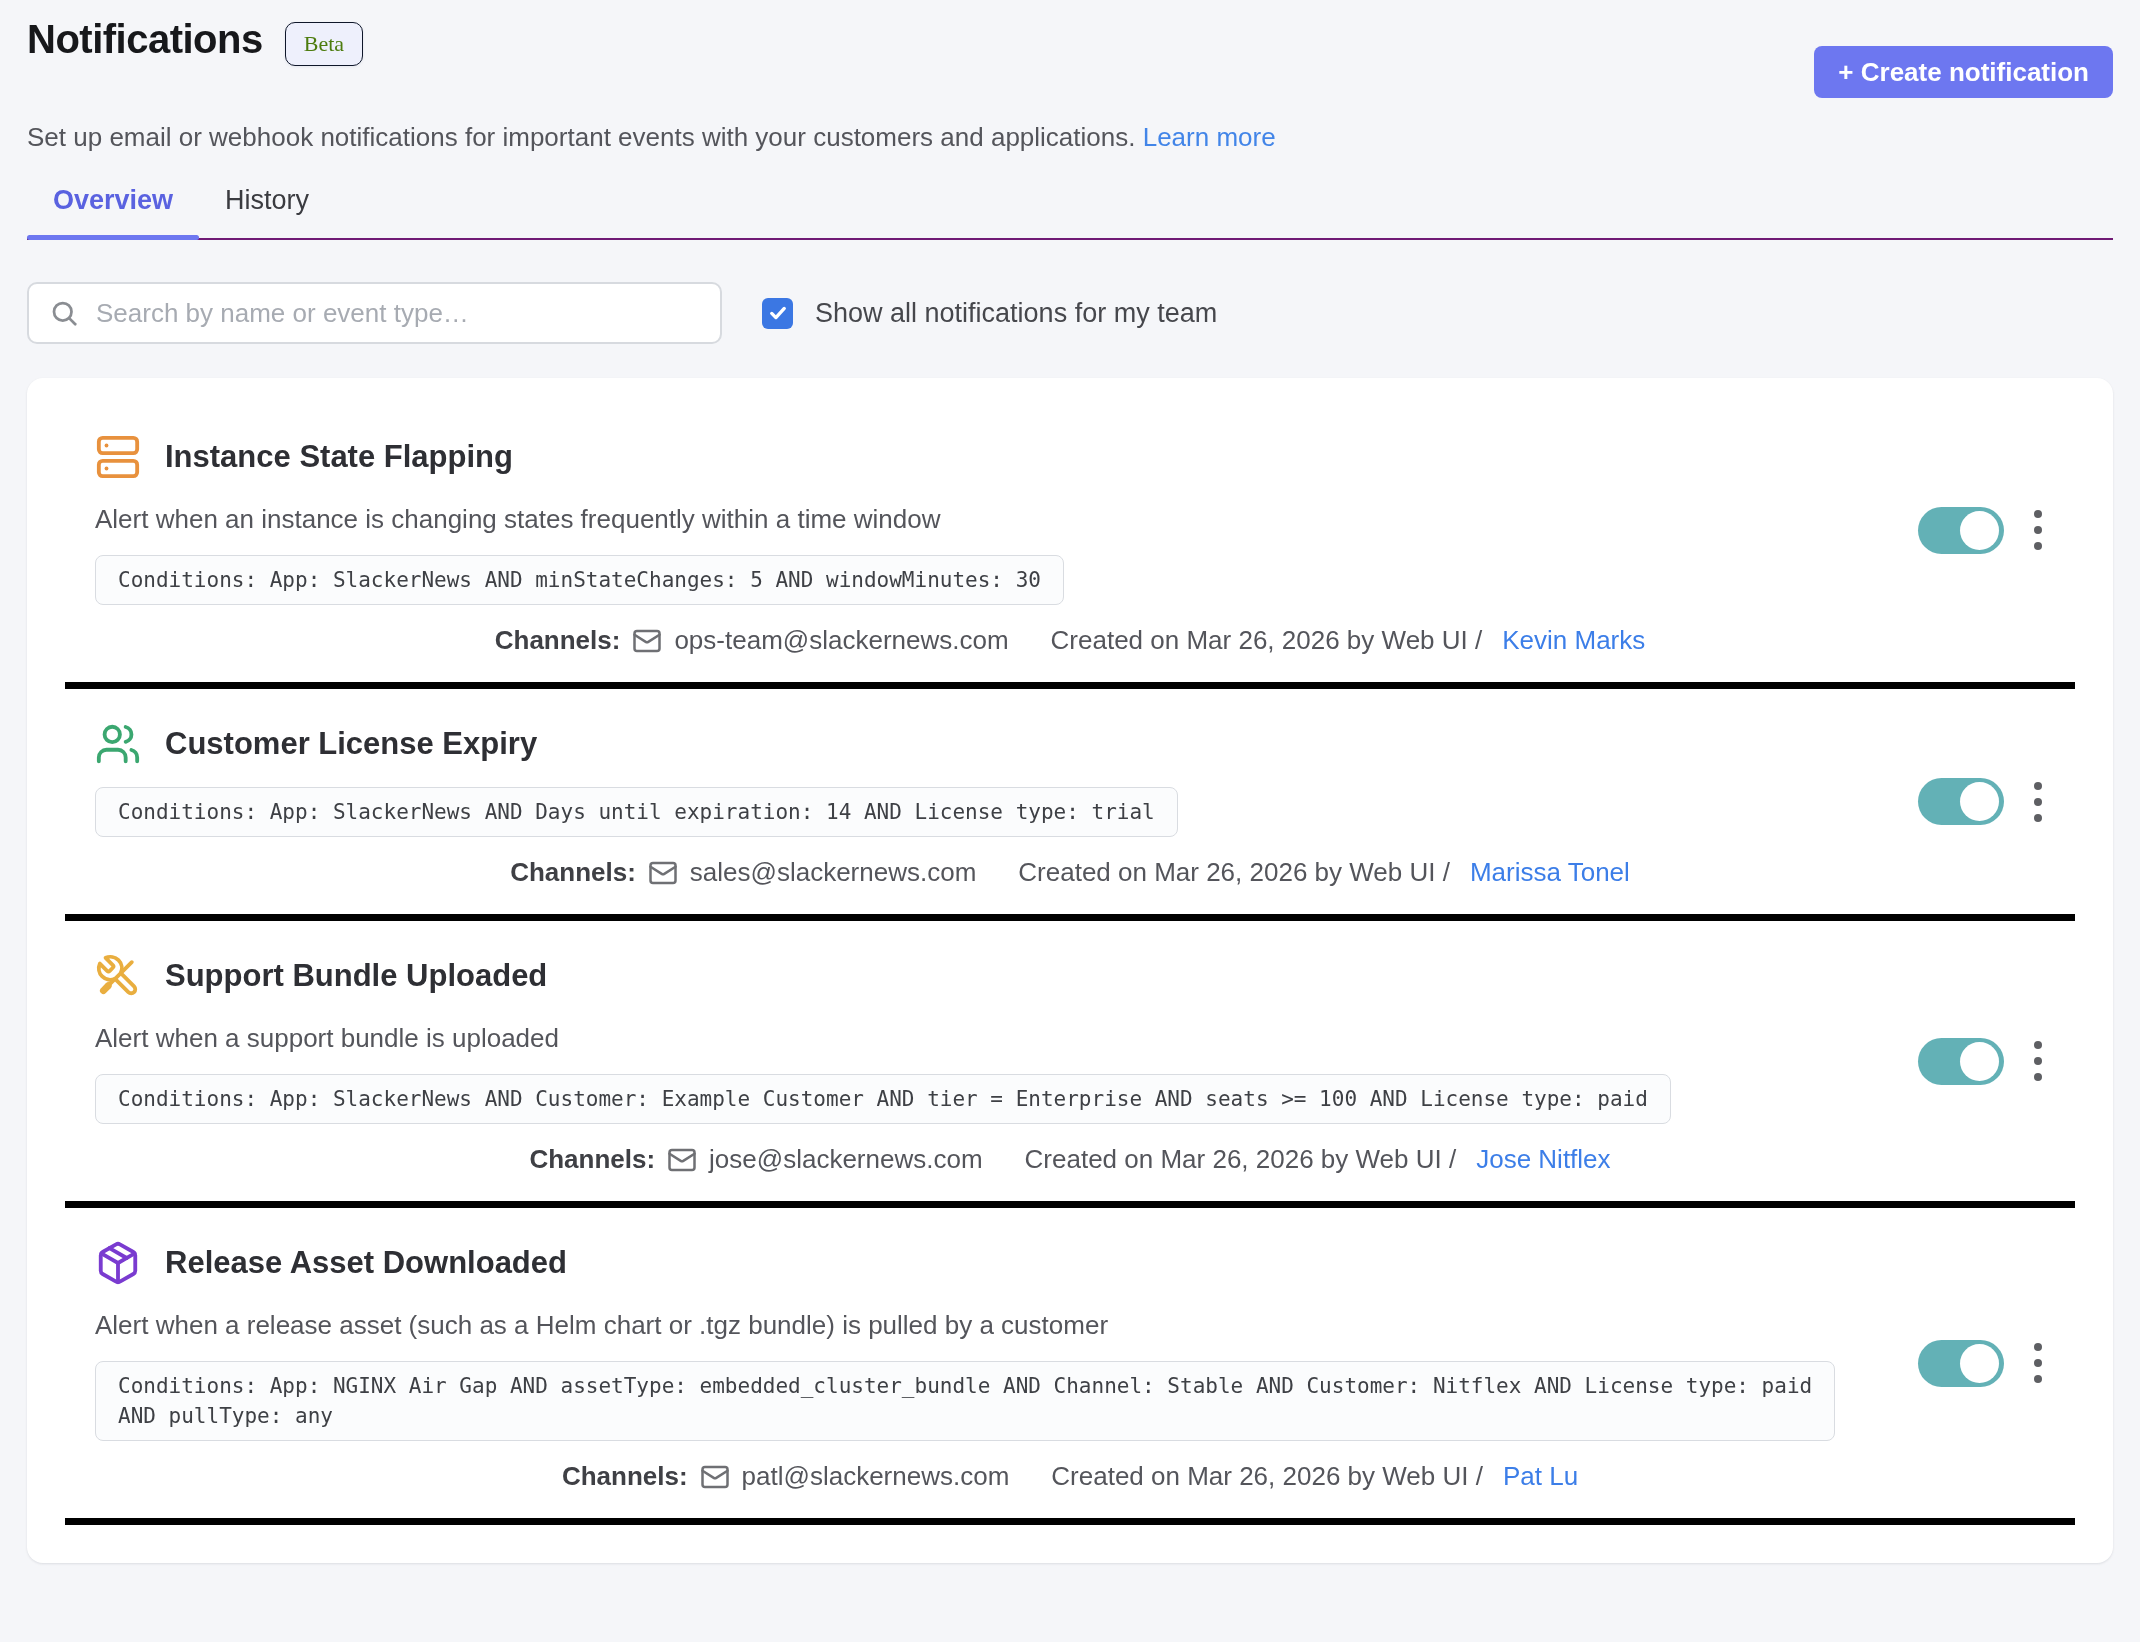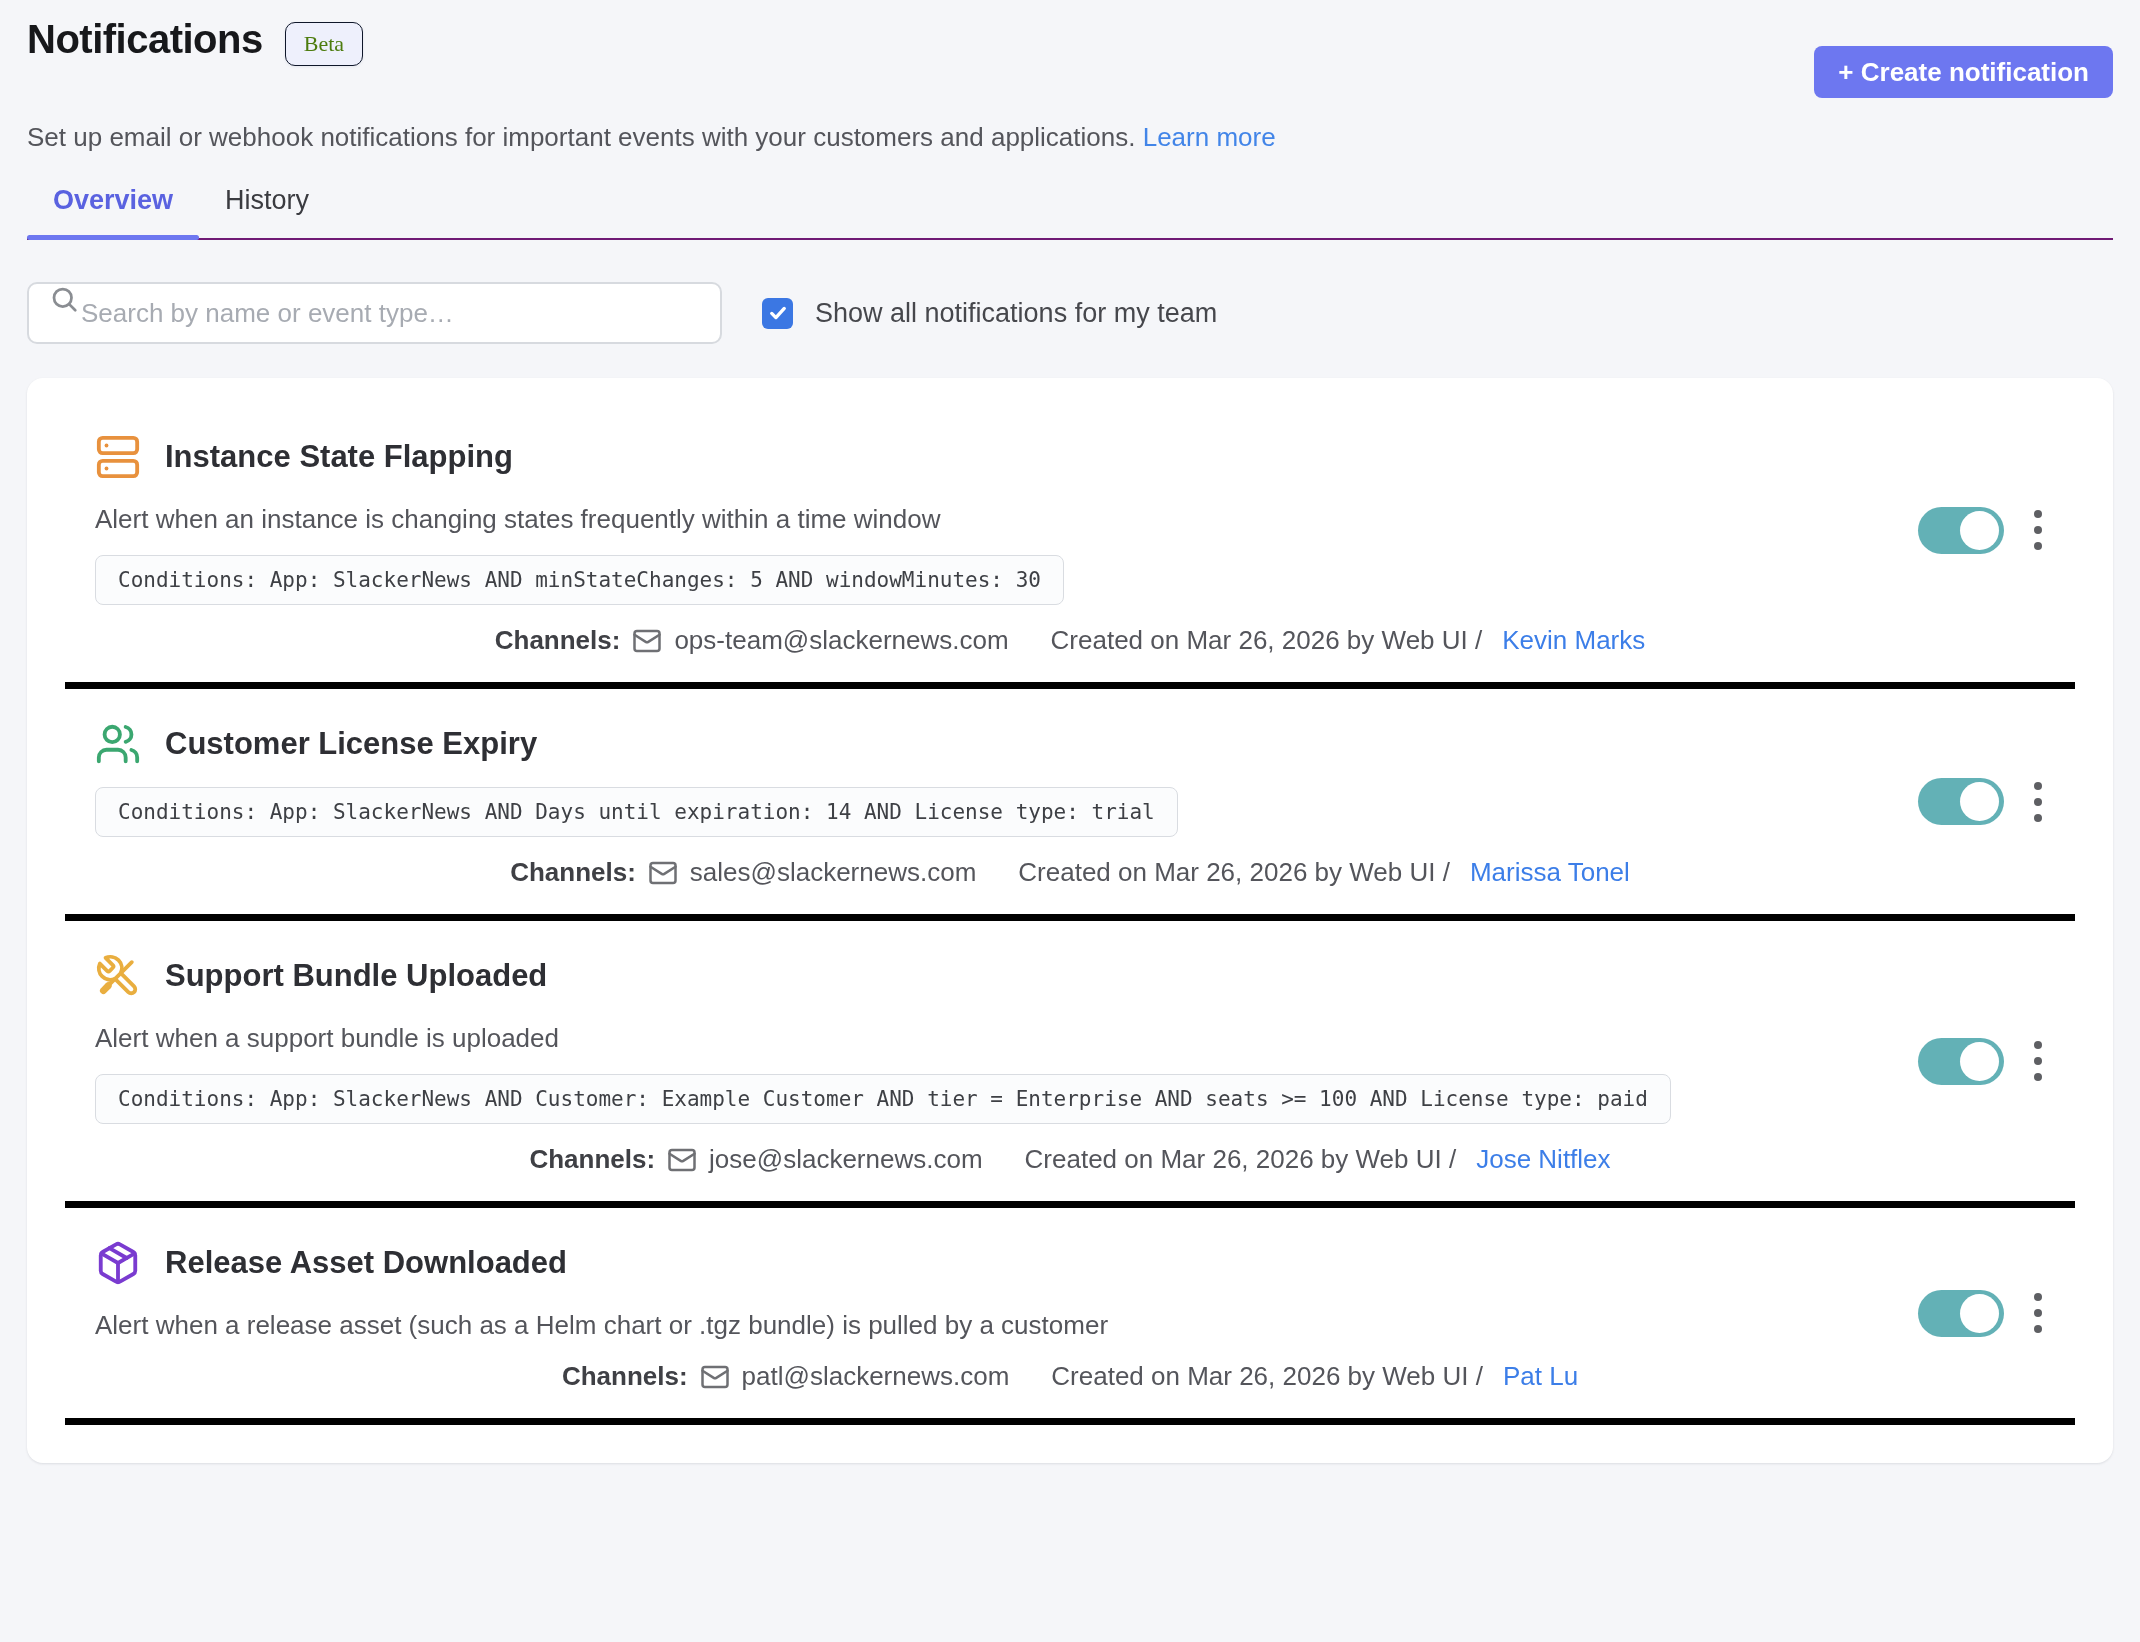--- a/index.html
+++ b/index.html
@@ -18,22 +18,22 @@
   .learn-more{color:#4285E8;text-decoration:none;font-weight:500;cursor:pointer;}
 
   
   .tabs{display:flex;margin-top:32px;border-bottom:2px solid #701a75;}
   .tab{padding:0 26px 22px;font-size:27px;color:#3A3B40;font-weight:500;position:relative;cursor:pointer;}
   .tab.active{color:#5A62E0;font-weight:700;}
   .tab.active::after{content:"";position:absolute;left:0;right:0;bottom:-2px;height:5px;background:var(--accent);border-radius:3px;}
 
   
   .controls{display:flex;align-items:center;margin-top:42px;}
-  .search-box{display:flex;width:695px;height:62px;background:#fff;border:2px solid #D7DADF;
-              border-radius:10px;padding:0 20px;box-sizing:border-box;}
+  .search-box{display:flex;align-items:center;width:695px;height:62px;background:#fff;border:2px solid #D7DADF;
+              border-radius:10px;padding:0 20px;gap:15px;box-sizing:border-box;}
   .search-box svg{flex:none;}
   .search-box input{border:none;outline:none;font-size:26px;color:#3E3F44;flex:1;background:transparent;font-family:inherit;}
   .search-box input::placeholder{color:#A7ABB2;}
   .checkbox-group{display:flex;align-items:center;margin-left:40px;gap:22px;cursor:pointer;}
   .checkbox{width:31px;height:31px;background:var(--checkbox);border-radius:6px;display:flex;align-items:center;justify-content:center;flex:none;}
   .checkbox-label{font-size:27px;color:#46474C;}
   .filter-group{margin-left:auto;display:flex;align-items:center;gap:24px;}
   .filter-label{font-size:26px;color:#54555B;}
   .select{width:307px;height:62px;background:#fff;border:2px solid #D7DADF;border-radius:8px;display:flex;
           align-items:center;justify-content:space-between;padding:0 20px;font-size:27px;color:#3A3B40;
@@ -229,20 +229,22 @@
           <svg width="46" height="46" viewBox="0 0 24 24" fill="none" stroke="currentColor" stroke-width="2" stroke-linecap="round" stroke-linejoin="round">
             <path d="M16.5 9.4 7.55 4.24"></path>
             <path d="M21 16V8a2 2 0 0 0-1-1.73l-7-4a2 2 0 0 0-2 0l-7 4A2 2 0 0 0 3 8v8a2 2 0 0 0 1 1.73l7 4a2 2 0 0 0 2 0l7-4A2 2 0 0 0 21 16z"></path>
             <polyline points="3.29 7 12 12 20.71 7"></polyline>
                 <line x1="12" x2="12" y1="22" y2="12"></line>
           </svg>
         </span>
         <span class="item-title">Release Asset Downloaded</span>
       </div>
       <div class="item-desc">Alert when a release asset (such as a Helm chart or .tgz bundle) is pulled by a customer</div>
+      <div class="item-cond">Conditions: App: NGINX Air Gap AND assetType: embedded_cluster_bundle AND Channel: Stable AND Customer: Nitflex AND License type: paid
+AND pullType: any</div>
       <div class="item-meta">
         <span class="channels-label">Channels:</span>
         <span class="mail-icon">
           <svg width="30" height="30" viewBox="0 0 24 24" fill="none" stroke="#6F7074" stroke-width="2" stroke-linecap="round" stroke-linejoin="round">
             <rect width="20" height="16" x="2" y="4" rx="2"></rect>
                 <path d="m22 7-8.97 5.7a1.94 1.94 0 0 1-2.06 0L2 7"></path>
           </svg>
         </span>
         <span class="email">patl@slackernews.com</span>
         <span class="created">Created on Mar 26, 2026 by Web UI /</span>

